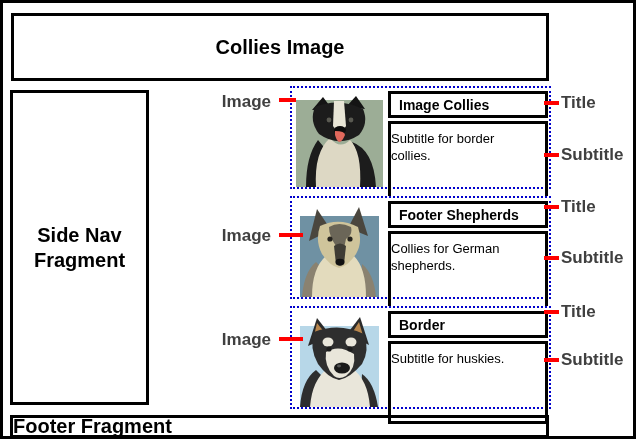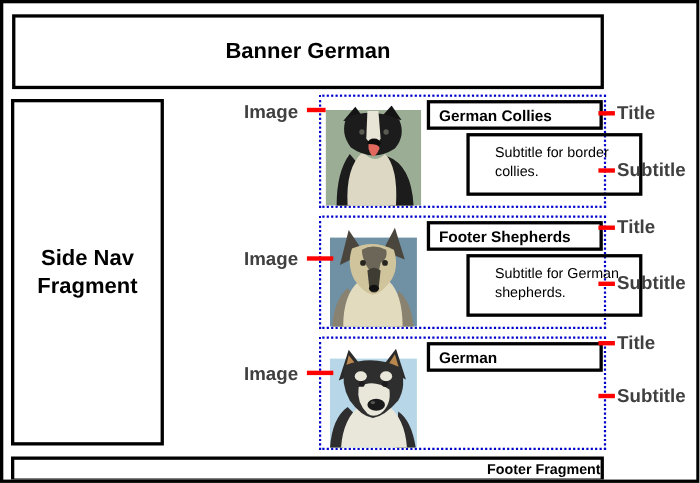--- a/index.html
+++ b/index.html
@@ -21,51 +21,51 @@
     text-align:center; font-weight:bold; font-size:20px; line-height:25px; padding:0 4px;
   }
   .contentbox {
     position:absolute; left:128px; top:87px; width:155px; height:315px;
     border:3px solid #000; padding:3px 4px 0 7px;
   }
   .contentbox h2 { margin:0 0 7px 0; font-size:17px; font-weight:bold; }
   .contentbox p  { margin:0; font-size:13px; line-height:17px; }
   .footer {
     position:absolute; left:7px; top:412px; width:539px; height:23px;
-    border:3px solid #000; display:flex; align-items:center; justify-content:flex-end;
-    font-weight:bold; font-size:13px;padding-left:32px;
+    border:3px solid #000; display:flex; align-items:center; justify-content:flex-start;
+    font-weight:bold; font-size:20px;
   }
   
   .card {
     position:absolute; left:287px; width:261px; height:103px;
     border:2px dotted #0000CC; background:#fff;
   }
   .card .dog  { position:absolute; left:4px; top:8px; width:87px; height:91px; }
   .card .tbox {
     position:absolute; left:96px; top:3px; width:160px; height:27px;
     border:3px solid #000; display:flex; align-items:center;
     padding-left:8px; font-weight:bold; font-size:14px;
   }
   .card .sbox {
-    position:absolute; left:96px; top:33px; width:160px; height:57px;
-    border:3px solid #000; padding:6px 10px 0 23px; font-size:13px; line-height:17px;margin-left:36px;
+    position:absolute; left:96px; top:33px; width:160px; height:83px;
+    border:3px solid #000; padding:6px 10px 0 0; font-size:13px; line-height:17px;
   }
   
   .ann { position:absolute; color:#404040; font-weight:bold; font-size:17px; line-height:19px; white-space:nowrap; }
   .ann-left { width:80px; text-align:right; }
   .dash { position:absolute; height:4px; background:#FF0000; }
   svg { display:block; }
 </style>
 </head>
 <body>
 
 <div class="screen">
 
   <div class="banner">
-    <span>Banner German</span>
+    <span>Collies Image</span>
   </div>
 
   <div class="sidenav">
     <span>Side Nav Fragment</span>
   </div>
 
 
   <div class="card" style="top:83px;">
     <div class="dog">
       <svg width="87" height="91" viewBox="0 0 87 91">
@@ -77,21 +77,21 @@
         <path d="M50,11 L60,0 L69,13 Z" fill="#141414"></path>
         <path d="M19,11 Q43,1 67,13 Q73,27 63,39 Q43,52 23,38 Q13,25 19,11 Z" fill="#1c1c1c"></path>
         <path d="M38,5 L48,5 L50,30 L44,40 L37,30 Z" fill="#e8e5d6"></path>
         <circle cx="33" cy="24" r="2.4" fill="#5a5a52"></circle>
         <circle cx="55" cy="24" r="2.4" fill="#5a5a52"></circle>
         <ellipse cx="44" cy="34" rx="6" ry="4" fill="#0c0c0c"></ellipse>
         <path d="M39,39 Q43,53 49,39 Q49,35 39,35 Z" fill="#e0685c"></path>
       </svg>
     </div>
     <div class="tbox">
-      <span>German Collies</span>
+      <span>Image Collies</span>
     </div>
     <div class="sbox">
       <span>Subtitle for border collies.</span>
     </div>
   </div>
 
   <div class="card" style="top:193px;">
     <div class="dog">
       <svg width="87" height="91" viewBox="0 0 87 91">
         <rect x="4" y="10" width="79" height="81" fill="#6F91A3"></rect>
@@ -105,21 +105,21 @@
         <path d="M38,40 Q44,35 50,40 L48,58 Q44,62 40,58 Z" fill="#3f3c34"></path>
         <circle cx="34" cy="33" r="2.6" fill="#26241f"></circle>
         <circle cx="54" cy="33" r="2.6" fill="#26241f"></circle>
         <ellipse cx="44" cy="56" rx="4.5" ry="3.2" fill="#111"></ellipse>
       </svg>
     </div>
     <div class="tbox">
       <span>Footer Shepherds</span>
     </div>
     <div class="sbox">
-      <span>Subtitle for German shepherds.</span>
+      <span>Collies for German shepherds.</span>
     </div>
   </div>
 
   <div class="card" style="top:303px;">
     <div class="dog">
       <svg width="87" height="91" viewBox="0 0 87 91">
         <rect x="4" y="10" width="79" height="81" fill="#B7D7E8"></rect>
         <path d="M4,91 Q6,64 20,54 L28,62 Q16,72 16,91 Z" fill="#2e2e2e"></path>
         <path d="M66,58 Q78,66 82,91 L64,91 Z" fill="#2e2e2e"></path>
         <path d="M14,91 Q16,64 32,52 Q44,66 56,52 Q72,64 74,91 Z" fill="#e9e6da"></path>
@@ -131,21 +131,24 @@
         <ellipse cx="32" cy="26" rx="5.5" ry="4.5" fill="#e9e6da"></ellipse>
         <ellipse cx="55" cy="26" rx="5.5" ry="4.5" fill="#e9e6da"></ellipse>
         <path d="M30,36 Q43,28 58,38 Q60,52 50,60 Q43,64 38,60 Q28,50 30,36 Z" fill="#e9e6da"></path>
         <circle cx="33" cy="33" r="2.6" fill="#1d1d1d"></circle>
         <circle cx="54" cy="33" r="2.6" fill="#1d1d1d"></circle>
         <ellipse cx="46" cy="52" rx="8" ry="5.5" fill="#1a1a1a"></ellipse>
         <ellipse cx="43" cy="50" rx="2" ry="1.4" fill="#555"></ellipse>
       </svg>
     </div>
     <div class="tbox">
-      <span>German</span>
+      <span>Border</span>
+    </div>
+    <div class="sbox">
+      <span>Subtitle for huskies.</span>
     </div>
   </div>
 
   <div class="footer">
     <span>Footer Fragment</span>
   </div>
 
   <div class="ann ann-left" style="right:362px; top:89px;">Image</div>
   <div class="dash" style="left:276px; top:95px;  width:17px;"></div>
   <div class="ann ann-left" style="right:362px; top:223px;">Image</div>

